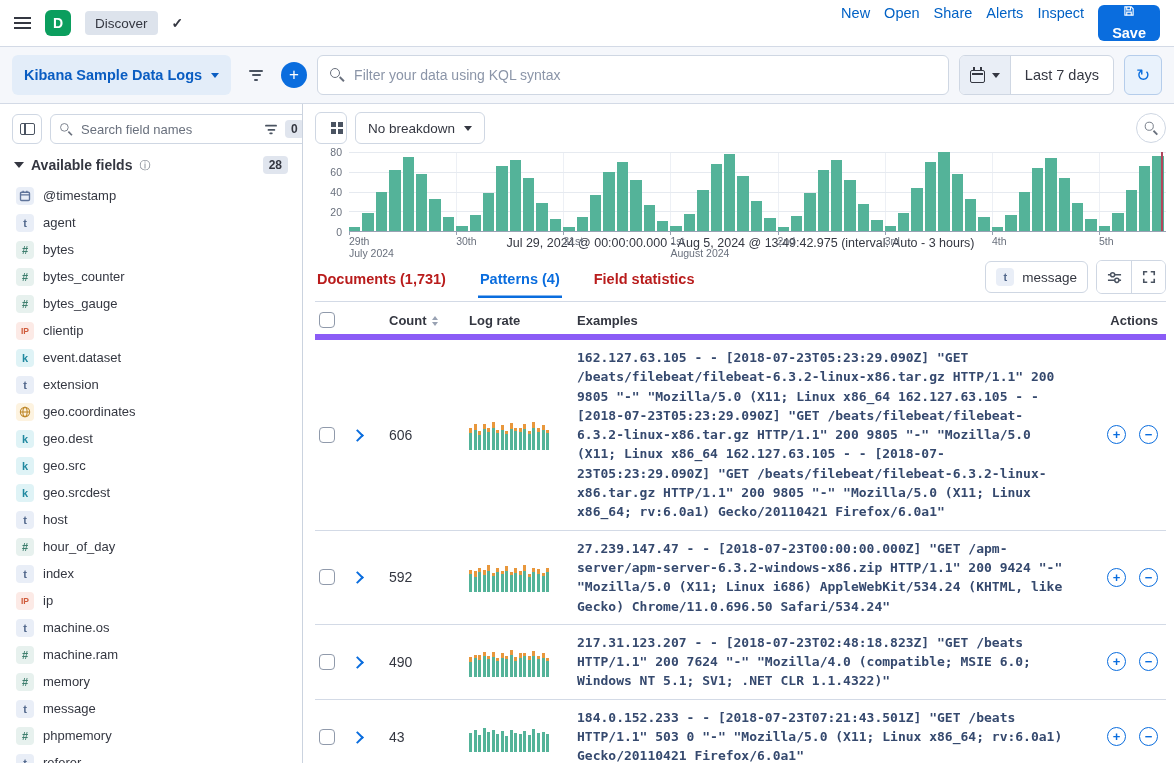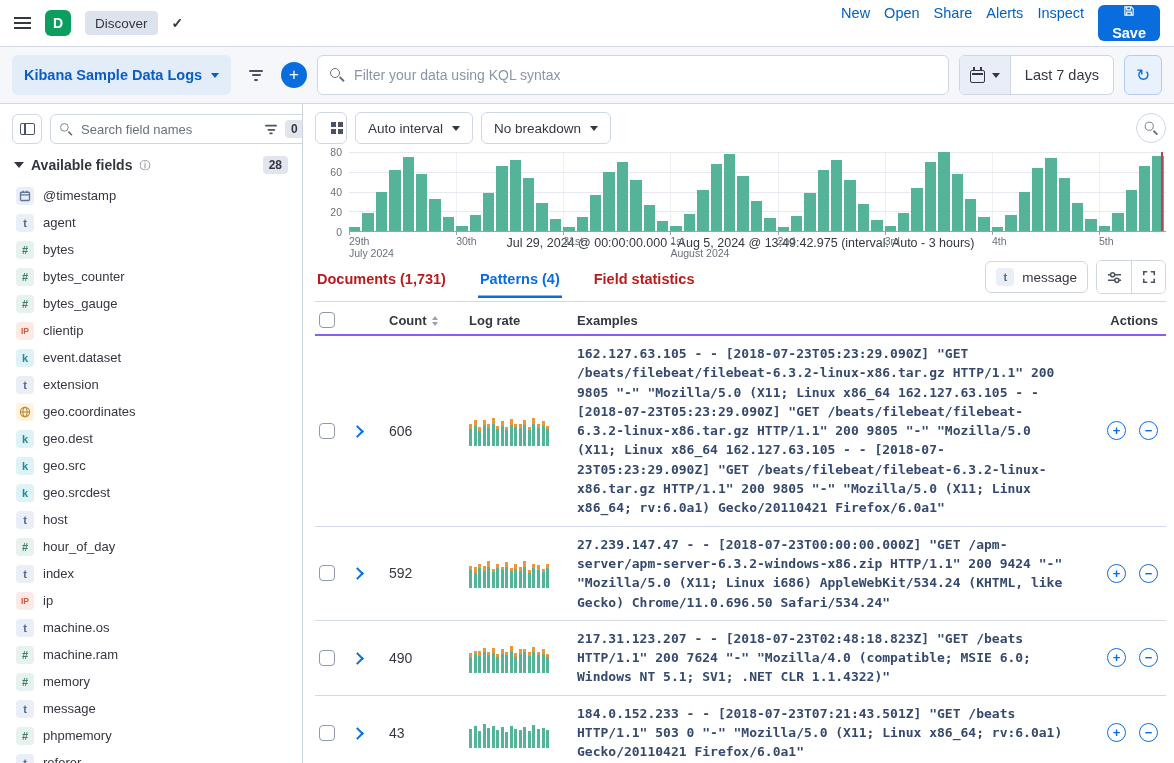--- a/index.html
+++ b/index.html
@@ -96,21 +96,21 @@
   .tab { padding:8px 2px 11px 2px; margin-right:30px; font-size:14.5px; font-weight:600; color:#b91c1c; cursor:pointer; }
   .tab.active { color:#0a6dde; box-shadow:inset 0 -2.5px 0 #0a6dde; }
   .tabs-right { margin-left:auto; display:flex; align-items:center; gap:8px; padding-bottom:7px; }
   .msg-btn { height:32px; border:1px solid #cfd7e3; border-radius:6px; background:#fff; padding:0 10px; display:flex; align-items:center; gap:8px; font-size:13.5px; color:#343741; cursor:pointer; font-family:inherit; }
   .btn-group { display:flex; border:1px solid #cfd7e3; border-radius:6px; overflow:hidden; background:#fff; }
   .btn-group .seg { width:34px; height:32px; display:flex; align-items:center; justify-content:center; cursor:pointer; background:#fff; border:none; }
   .btn-group .seg + .seg { border-left:1px solid #cfd7e3; }
 
   
   .grid-row { display:grid; grid-template-columns:30px 32px 76px 104px 1fr 80px; align-items:center; column-gap:4px; padding:0 4px; }
-  .thead { border-bottom:2px solid #8b5cf6; padding:6px 4px; font-size:13px; font-weight:700; color:#343741; margin-top:4px; }
+  .thead { border-bottom:6px solid #8b5cf6; padding:6px 4px; font-size:13px; font-weight:700; color:#343741; margin-top:4px; }
   .th-right { text-align:right; padding-right:4px; }
   .sort { display:inline-flex; flex-direction:column; gap:2px; margin-left:5px; vertical-align:middle; }
   .sort i { width:0; height:0; border-left:3.8px solid transparent; border-right:3.8px solid transparent; display:block; }
   .sort .up { border-bottom:4px solid #98a2b3; }
   .sort .down { border-top:4px solid #98a2b3; }
   .cbx { appearance:none; -webkit-appearance:none; width:16px; height:16px; border:1px solid #909aab; border-radius:4px; background:#fff; cursor:pointer; display:block; }
   .trow { border-bottom:1px solid #d3dae6; padding:8px 4px; }
   .chev { width:9px; height:9px; border-right:2.2px solid #0a6dde; border-top:2.2px solid #0a6dde; transform:rotate(45deg); display:inline-block; cursor:pointer; }
   .count-cell { font-size:14px; color:#343741; }
   .spark { width:80px; height:30px; display:flex; align-items:flex-end; gap:1.5px; }
@@ -301,24 +301,20 @@
             <span class="fname">referer</span>
           </div>
         </div>
     </div>
 
     <div class="main">
 
       <div class="chart-toolbar">
         <button class="icon-btn32">
           <span class="grid-icon"></span>
-        </button>
-        <button class="select-btn">
-          <span>Auto interval</span>
-          <span class="caret"></span>
         </button>
         <button class="select-btn">
           <span>No breakdown</span>
           <span class="caret"></span>
         </button>
         <button class="session-btn">
           <span class="mag" style="transform:scale(.9)"></span>
         </button>
       </div>
 

